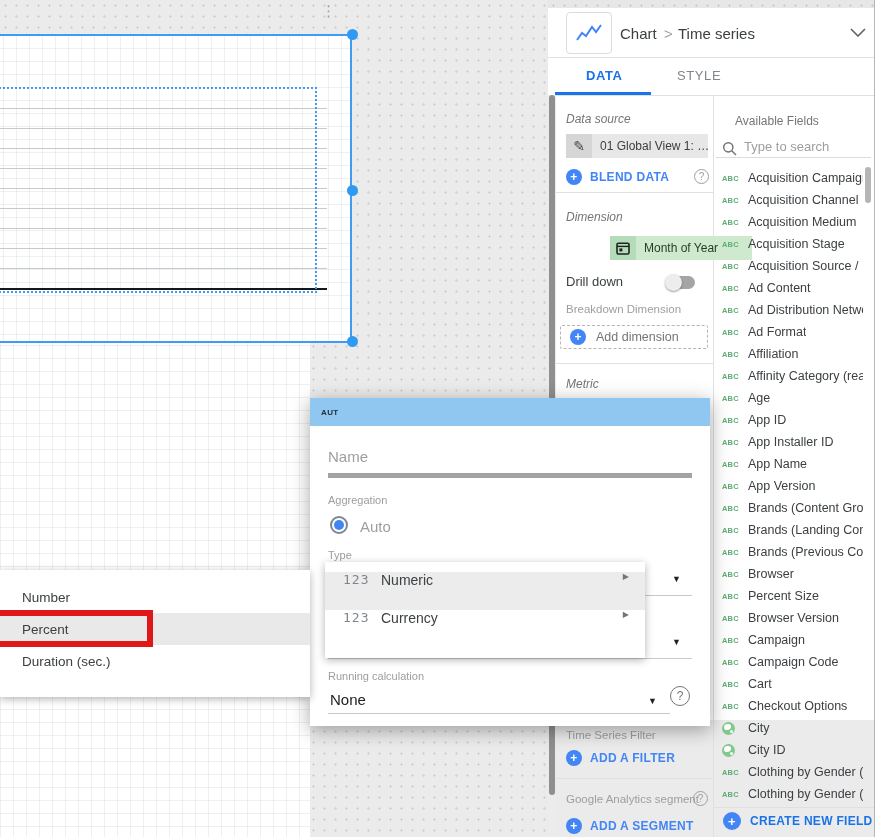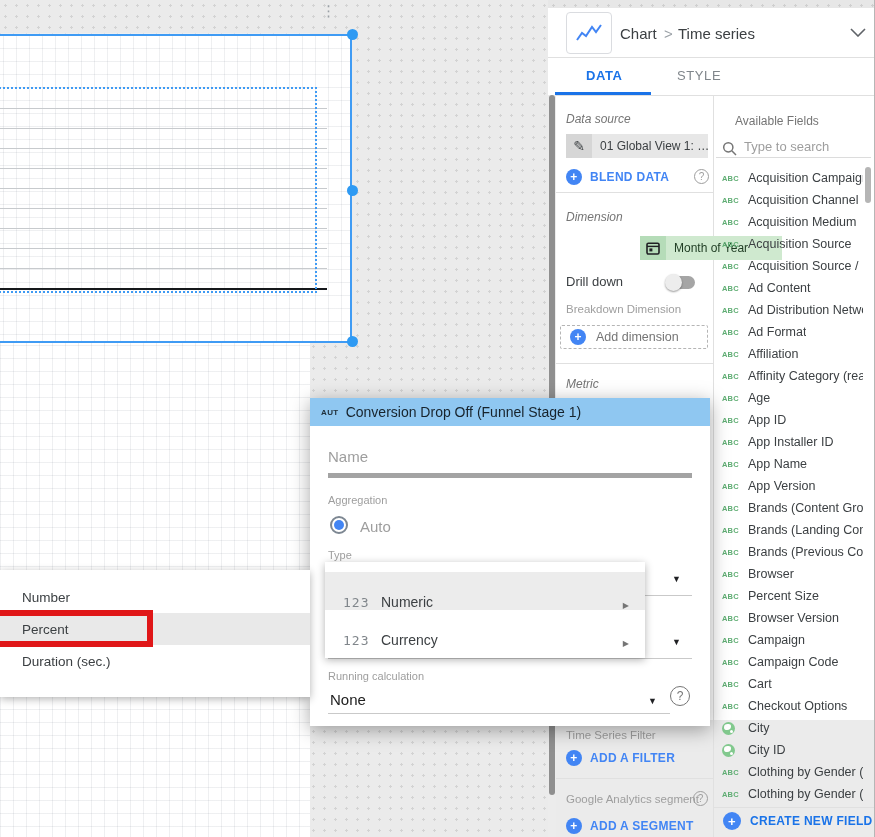--- a/index.html
+++ b/index.html
@@ -93,21 +93,21 @@
   .radio { position:absolute; width:18px; height:18px; border:2px solid #7d8792; border-radius:50%; display:flex; align-items:center; justify-content:center; }
   .radio .dot { width:10px; height:10px; border-radius:50%; background:#4285f4; }
   .field-underline { position:absolute; height:1px; background:#c9c9c9; }
   .dd-arrow { position:absolute; font-size:9px; color:#202124; }
   .popup-value { position:absolute; font-size:15px; color:#212121; }
   .popup-muted { position:absolute; font-size:15px; color:#9e9e9e; }
 
   
   .menu { position:absolute; background:#fff; box-shadow:0 2px 8px rgba(0,0,0,.3); z-index:25; }
   .type-menu { left:325px; top:562px; width:320px; height:96px; padding-top:10px; }
-  .menu-row { height:38px; display:flex; align-items:flex-end; position:relative; }
+  .menu-row { height:38px; display:flex; align-items:flex-start; position:relative; }
   .menu-row.hl { background:#ececec; }
   .num-icon { width:34px; margin-left:18px; font-family:"DejaVu Sans Mono", monospace; font-size:13px; color:#80868b; letter-spacing:1px; }
   .menu-label { font-size:14px; color:#3c4043; margin-left:4px; }
   .sub-arrow { position:absolute; right:16px; font-size:8px; color:#757575; }
   .format-menu { left:0; top:570px; width:310px; height:127px; padding-top:11px; }
   .fmt-row { height:32px; display:flex; align-items:center; padding-left:22px; font-size:13.5px; color:#3c4043; }
   .fmt-row.hl { background:#e9e9e9; }
   .red-box { position:absolute; left:-7px; top:610px; width:160px; height:37px; border:6px solid #e01718; z-index:30; }
 
   .right-edge { position:absolute; left:874px; top:0; width:1px; height:837px; background:#b6b6b6; z-index:40; }
@@ -171,21 +171,21 @@
     <span class="body">01 Global View 1: …</span>
   </div>
   <div class="blue-action" style="left:566px; top:169px;">
     <span class="plus-circle">+</span>
     <span>BLEND DATA</span>
   </div>
   <div class="help-circle" style="left:694px; top:169px; width:15px; height:15px; font-size:10px;">?</div>
   <div class="divider-h" style="left:556px; top:192px; width:157px;"></div>
 
   <div class="sec-label" style="left:566px; top:210px;">Dimension</div>
-  <div class="chip green" style="left:596px; top:236px;padding-left:44px;">
+  <div class="chip green" style="left:566px; top:236px;padding-left:44px;">
     <span class="tile">
       <svg width="14" height="14" viewBox="0 0 14 14">
         <rect x="1" y="2.2" width="12" height="10.8" rx="1.4" fill="none" stroke="#202124" stroke-width="1.6"></rect>
         <line x1="1" y1="5.4" x2="13" y2="5.4" stroke="#202124" stroke-width="1.4"></line>
         <rect x="3.4" y="7.4" width="3" height="3" fill="#202124"></rect>
       </svg>
     </span>
     <span class="body">Month of Year</span>
   </div>
   <div class="abs" style="left:566px; top:274px; font-size:13px; color:#3c4043;">Drill down</div>
@@ -233,21 +233,21 @@
         <span class="f-label">Acquisition Channel</span>
       </div>
 
       <div class="field-row">
         <span class="f-icon icon-abc"></span>
         <span class="f-label">Acquisition Medium</span>
       </div>
 
       <div class="field-row">
         <span class="f-icon icon-abc"></span>
-        <span class="f-label">Acquisition Source</span>
+        <span class="f-label">Acquisition Stage</span>
       </div>
 
       <div class="field-row">
         <span class="f-icon icon-abc"></span>
         <span class="f-label">Acquisition Source / …</span>
       </div>
 
       <div class="field-row">
         <span class="f-icon icon-abc"></span>
         <span class="f-label">Ad Content</span>
@@ -371,21 +371,20 @@
   <div class="fields-scroll-thumb"></div>
   <div class="divider-h" style="left:713px; top:807px; width:162px;"></div>
   <div class="create-field">
     <span class="plus-circle">+</span>
     <span>CREATE NEW FIELD</span>
   </div>
 
   <div class="popup">
     <div class="popup-header">
       <span class="popup-badge">AUT</span>
-      <span class="popup-title">Conversion Drop Off (Funnel Stage 1)</span>
     </div>
     <input class="name-input" placeholder="Name" style="">
     <div class="mini-label" style="left:18px; top:96px;">Aggregation</div>
     <div class="radio" style="left:20px; top:118px;">
         <span class="dot"></span>
       </div>
     <div class="popup-muted" style="left:50px; top:120px;">Auto</div>
     <div class="mini-label" style="left:18px; top:151px;">Type</div>
 
     <div class="field-underline" style="left:18px; top:197px; width:364px;"></div>

